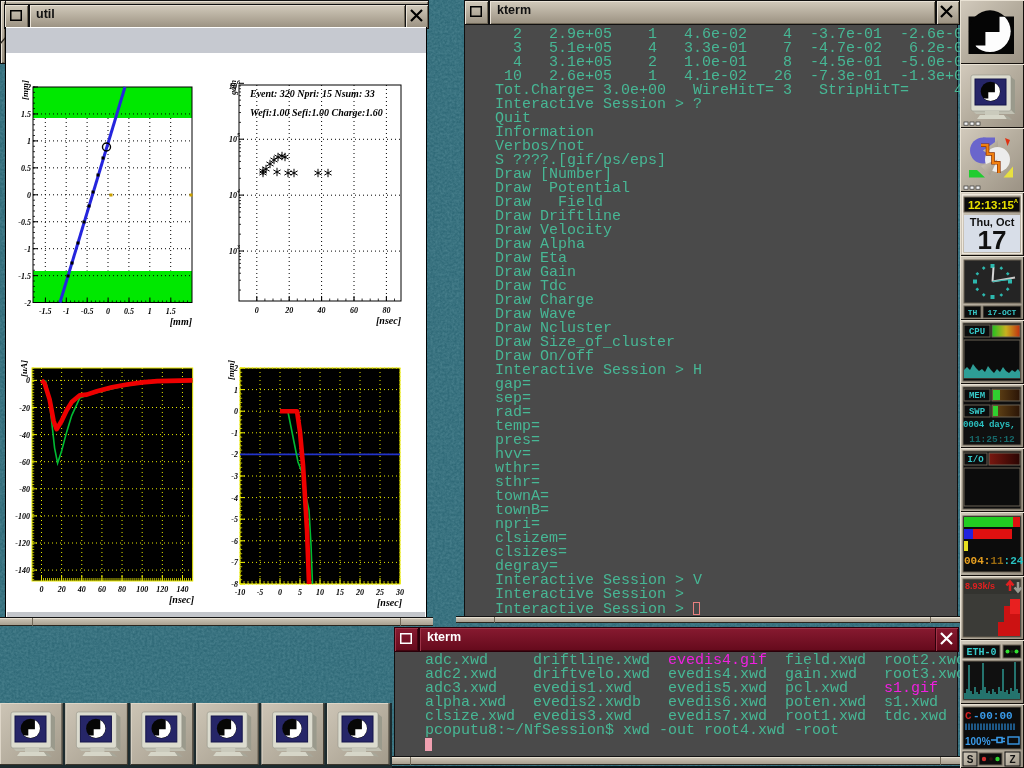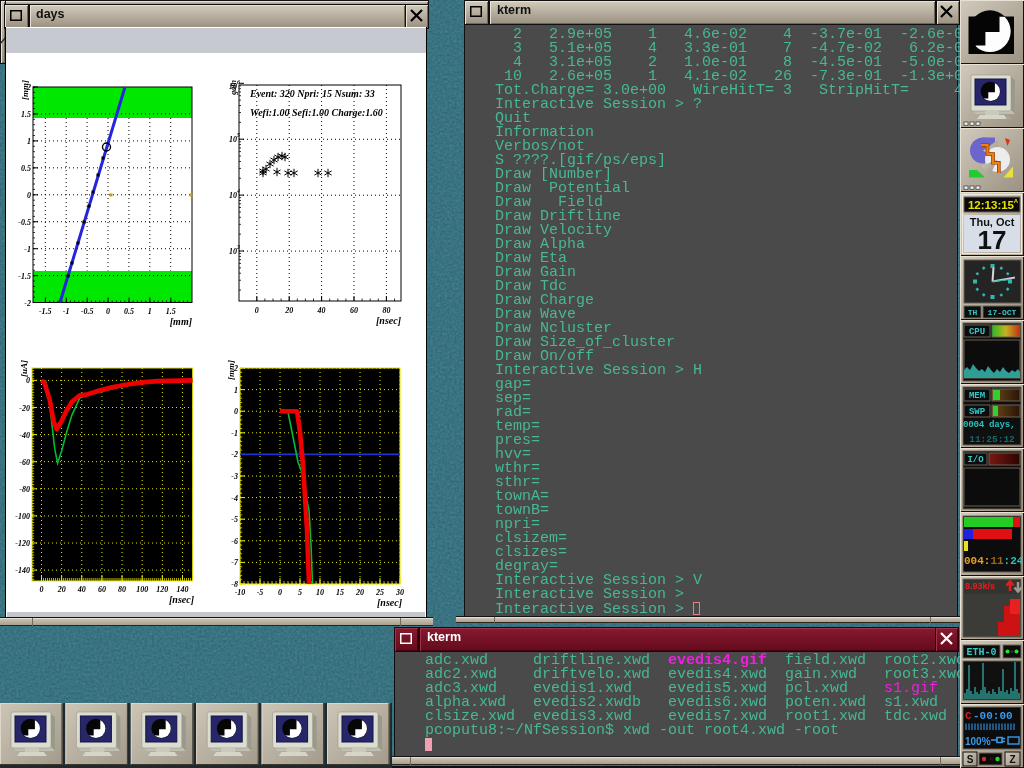--- a/index.html
+++ b/index.html
@@ -25,21 +25,21 @@
  <div class="abs titlebeige" style="left:0;top:0;width:427px;height:4px;border-bottom:none"></div>
  <div class="abs titlebeige" style="left:0;top:0;width:4px;height:62px"></div>
  <svg class="abs" style="left:0;top:36px" width="6" height="10">
       <path d="M0,8L6,1" stroke="#2a261e" stroke-width="1.2"></path>
     </svg>
  <div class="abs titlebeige" style="left:4;top:4px;left:4px;width:23px;height:23px"></div>
  <svg class="abs" style="left:10px;top:10px" width="12" height="11">
       <rect x="0.5" y="0.5" width="11" height="10" fill="none" stroke="#000" stroke-width="2"></rect>
     </svg>
  <div class="abs titlebeige" style="left:29px;top:4px;width:375px;height:23px"></div>
- <div class="abs" style="left:36px;top:7px;font-size:12.5px;font-weight:bold;color:#111">days</div>
+ <div class="abs" style="left:36px;top:7px;font-size:12.5px;font-weight:bold;color:#111">util</div>
  <div class="abs titlebeige" style="left:405px;top:4px;width:22px;height:23px"></div>
  <svg class="abs" style="left:409px;top:8px" width="15" height="15">
       <path d="M2,2L13,13M13,2L2,13" stroke="#000" stroke-width="2.2"></path>
     </svg>
  <div class="abs" style="left:5px;top:27px;width:422px;height:591px;background:#fff;border:1px solid #000;border-top:none;box-sizing:border-box"></div>
  <div class="abs" style="left:6px;top:28px;width:420px;height:25px;background:#c6c9d0"></div>
  <div class="abs" style="left:7px;top:612px;width:418px;height:5px;background:#c3c6cb"></div>
  <div class="abs handle" style="left:0;top:618px;width:433px;height:8px"></div>
  <div class="abs" style="left:32px;top:618px;width:1px;height:8px;background:#6f6757"></div>
  <div class="abs" style="left:400px;top:618px;width:1px;height:8px;background:#6f6757"></div>
@@ -244,21 +244,21 @@
  <div class="abs titlered" style="left:4px;top:1px;width:23px;height:23px"></div>
  <svg class="abs" style="left:10px;top:7px" width="12" height="11">
       <rect x="0.5" y="0.5" width="11" height="10" fill="none" stroke="#fff" stroke-width="2"></rect>
     </svg>
  <div class="abs titlered" style="left:29px;top:1px;width:516px;height:23px"></div>
  <div class="abs" style="left:37px;top:4px;font-size:12.5px;font-weight:bold;color:#fff">kterm</div>
  <div class="abs titlered" style="left:545px;top:1px;width:22px;height:23px"></div>
  <svg class="abs" style="left:549px;top:5px" width="15" height="15">
       <path d="M2,2L13,13M13,2L2,13" stroke="#fff" stroke-width="2.2"></path>
     </svg>
- <pre class="term abs" style="left:6px;top:28px">adc.xwd     driftline.xwd  <span style="color:#f01fe0;font-weight:bold">evedis4.gif</span>  field.xwd  root2.xwd  tdc2.xwd
+ <pre class="term abs" style="left:6px;top:28px">adc.xwd     driftline.xwd  <span style="color:#f01fe0;font-weight:normal">evedis4.gif</span>  field.xwd  root2.xwd  tdc2.xwd
 adc2.xwd    driftvelo.xwd  evedis4.xwd  gain.xwd   root3.xwd  tdc3.xwd
 adc3.xwd    evedis1.xwd    evedis5.xwd  pcl.xwd    <span style="color:#f01fe0;font-weight:normal">s1.gif</span>     tdc4.xwd
 alpha.xwd   evedis2.xwdb   evedis6.xwd  poten.xwd  s1.xwd     wave.xwd
 clsize.xwd  evedis3.xwd    evedis7.xwd  root1.xwd  tdc.xwd
 pcoputu8:~/NfSession$ xwd -out root4.xwd -root
 <span style="display:inline-block;width:7px;height:13px;background:#f0a0b0;vertical-align:-2px"></span></pre>
  <div class="abs handle" style="left:0;top:131px;width:570px;height:8px"></div>
  <div class="abs" style="left:20px;top:131px;width:1px;height:8px;background:#6f6757"></div>
  <div class="abs" style="left:550px;top:131px;width:1px;height:8px;background:#6f6757"></div>
 </div>

